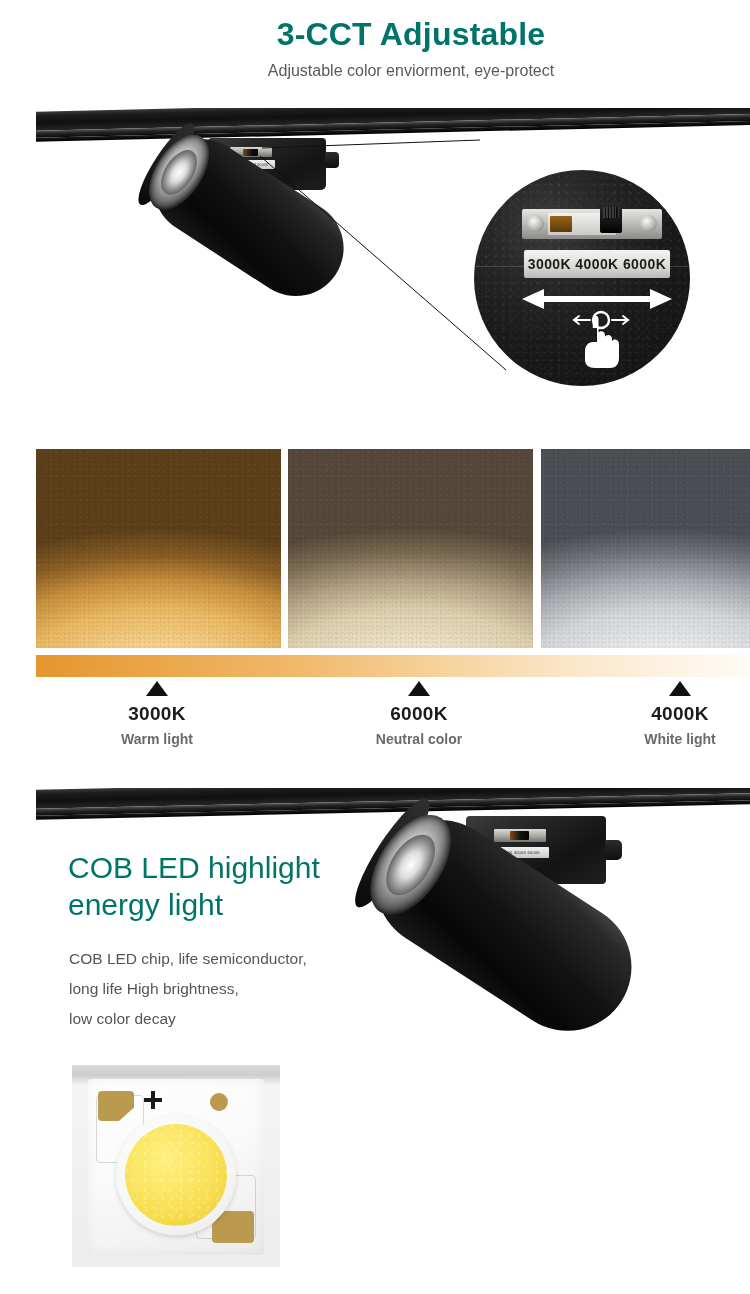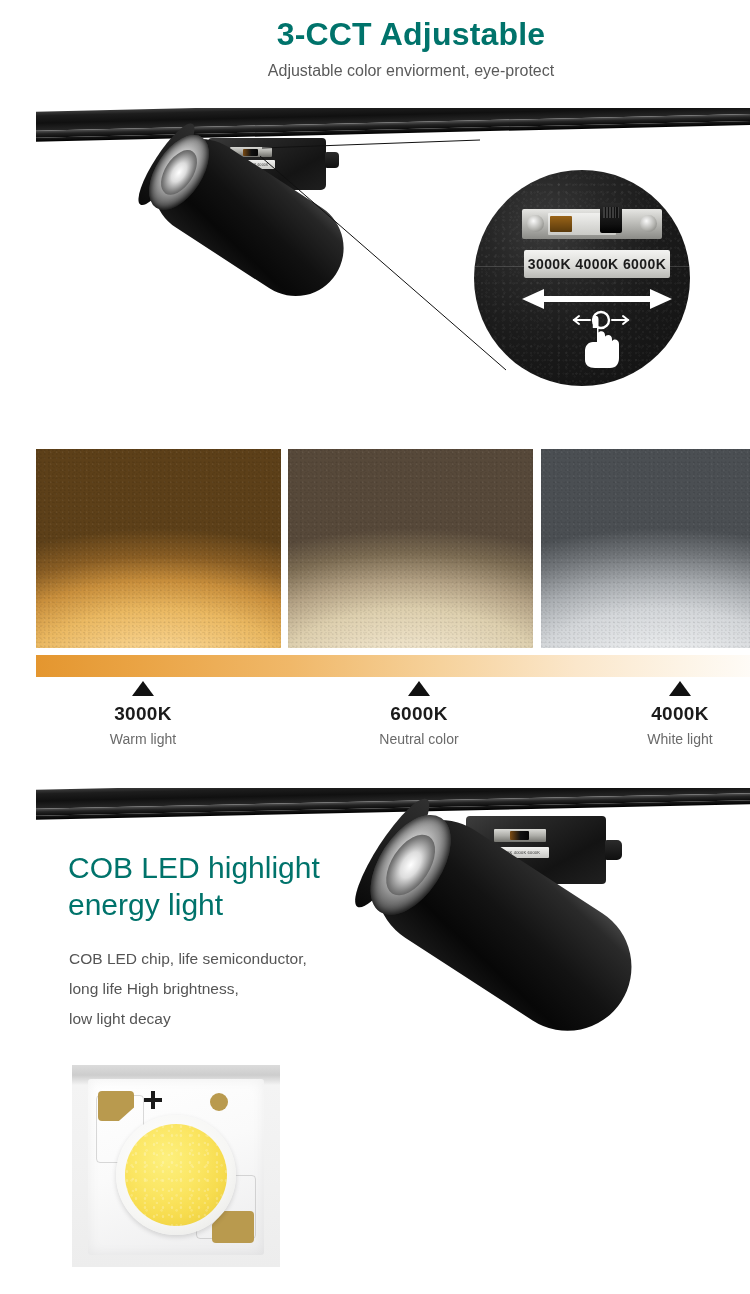--- a/index.html
+++ b/index.html
@@ -215,23 +215,23 @@
   .marker{position:absolute;top:0;width:200px;text-align:center;}
   .marker .tri{
     width:0;height:0;margin:0 auto;
     border-left:11px solid transparent;border-right:11px solid transparent;
     border-bottom:15px solid #111111;
   }
   .marker .k{
     margin-top:7px;font-size:19px;font-weight:bold;color:#1b1b1b;letter-spacing:.3px;
   }
   .marker .desc{
-    margin-top:6px;font-size:14px;color:#6a6a6a;font-weight:400;
-  }
-  .marker.m1{left:7px;}
+    margin-top:6px;font-size:14px;color:#6a6a6a;font-weight:700;
+  }
+  .marker.m1{left:21px;}
   .marker.m2{left:283px;}
   .marker.m3{left:544px;}
 
   
   .bottom{position:absolute;left:0;top:788px;width:750px;height:506px;overflow:hidden;}
   .rail-bottom{top:2px;transform:rotate(-1.25deg);transform-origin:0 50%;}
 
   .bheading{
     position:absolute;left:32px;top:62px;width:360px;
     font-size:30px;font-weight:normal;color:#00736b;line-height:1.22;
@@ -469,21 +469,21 @@
     </div>
 
     <div class="bheading">
       <div>COB LED highlight</div>
       <div>energy light</div>
     </div>
 
     <div class="bbody">
       <div>COB LED chip, life semiconductor,</div>
       <div>long life High brightness,</div>
-      <div>low light decay</div>
+      <div>low color decay</div>
     </div>
 
     <div class="lamp-bottom">
       <div class="adapter-b">
         <div class="dip-b"></div>
         <div class="dip-label-b">3000K 4000K 6000K</div>
       </div>
       <div class="yoke-b"></div>
       <div class="yoke-foot-b"></div>
       <div class="fin-b"></div>

